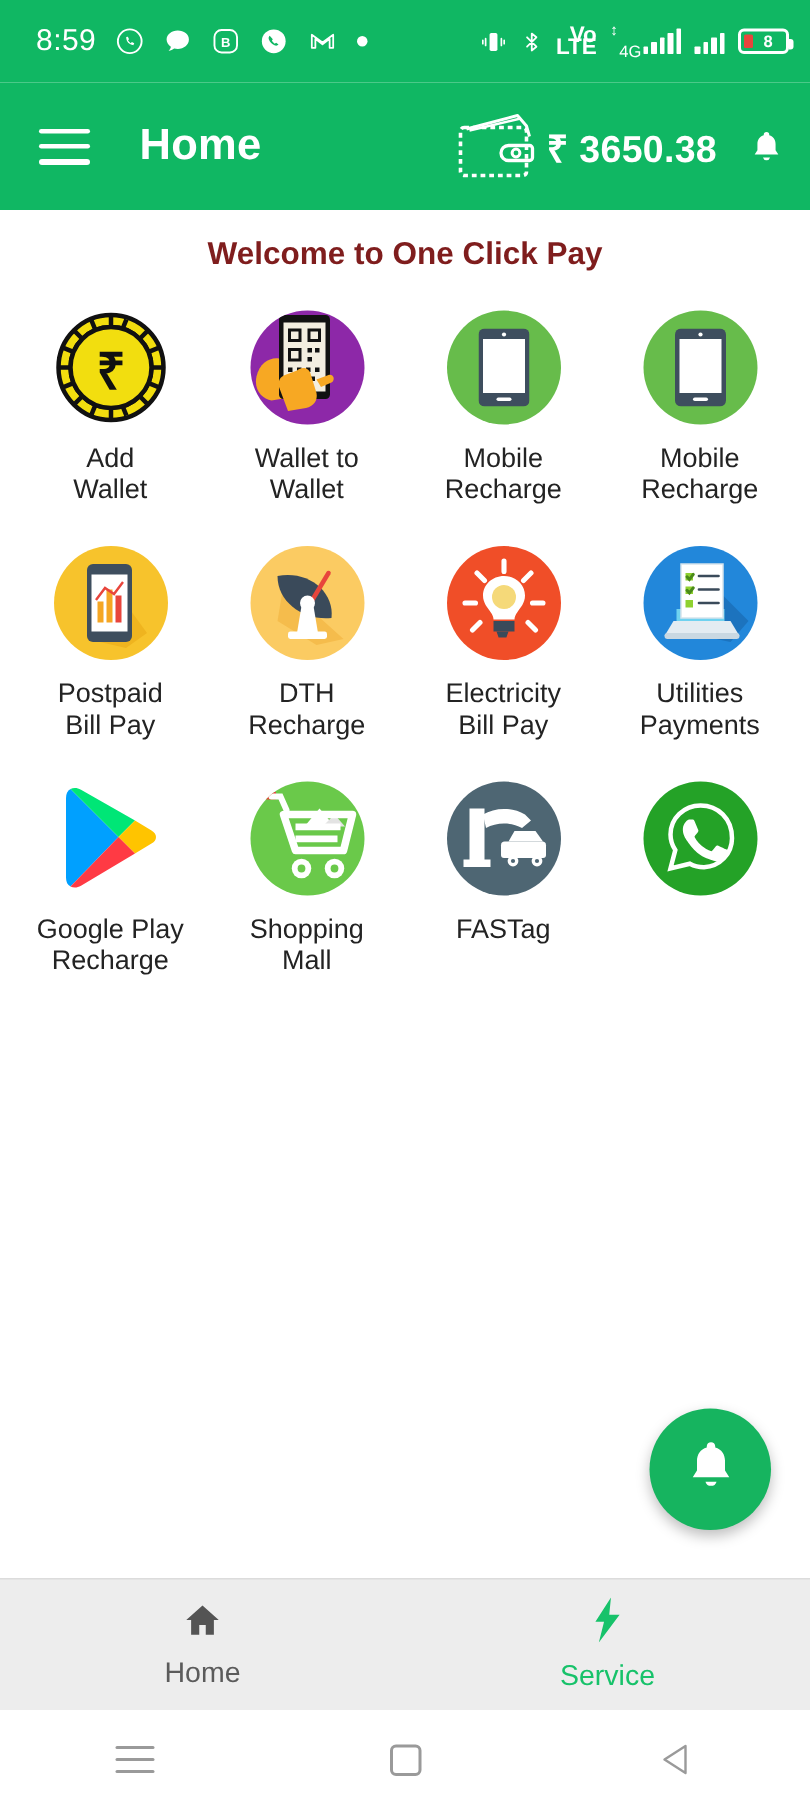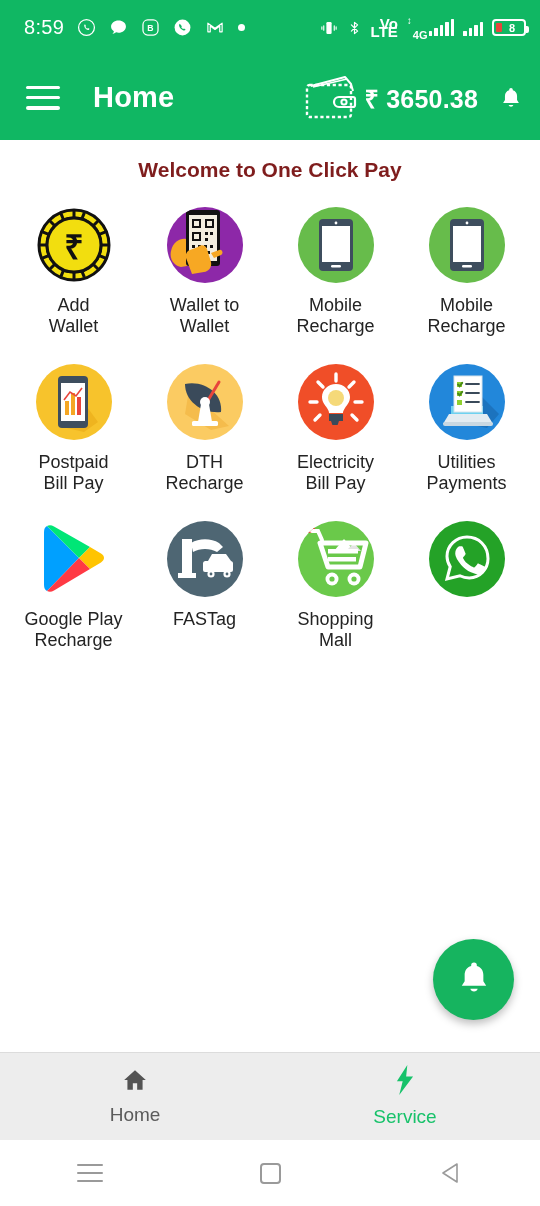--- a/index.html
+++ b/index.html
@@ -132,21 +132,21 @@
           </svg>
       </span>
       <span class="sb-ico">
         <span class="sb-text">
           <span>Vo</span><br>
           <span>LTE</span>
         </span>
       </span>
       <span class="sb-ico" style="gap:1px;">
         <span style="font-size:10px;font-weight:700;line-height:9px;align-self:flex-start;margin-top:1px;">↕</span>
-        <span style="font-size:11px;font-weight:700;line-height:10px;align-self:flex-start;margin-top:15px;">4G</span>
+        <span style="font-size:11px;font-weight:400;line-height:10px;align-self:flex-start;margin-top:15px;">4G</span>
         <span class="bars">
             <i></i>
             <i></i>
             <i></i>
             <i></i>
             <i></i>
           </span>
       </span>
       <span class="sb-ico bars">
           <i></i>
@@ -381,20 +381,44 @@
           </svg>
         </div>
         <div class="tile-label">
           <span>Google Play</span><br>
           <span>Recharge</span>
         </div>
       </div>
 
       <div class="tile">
         <div class="tile-ico">
+          <div class="circ" style="background:#6AC94A;">
+            <svg width="76" height="76" viewBox="0 0 76 76">
+              <rect x="9" y="7" width="8" height="5" fill="#E8453C"></rect>
+              <path d="M14 10 h6 l4 9" fill="none" stroke="#fff" stroke-width="4" stroke-linecap="round"></path>
+              <path d="M36 30 L46 18 L56 30z" fill="#fff"></path>
+              <path d="M48 30 L56 22 L63 30z" fill="#E3E3E3"></path>
+              <path d="M22 22 h46 l-6 24 H30z" fill="none" stroke="#fff" stroke-width="5" stroke-linejoin="round"></path>
+              <rect x="30" y="28" width="30" height="4.5" fill="#fff"></rect>
+              <rect x="30" y="36" width="28" height="4.5" fill="#fff"></rect>
+              <circle cx="34" cy="58" r="6.5" fill="#fff"></circle>
+                <circle cx="34" cy="58" r="2.6" fill="#6AC94A"></circle>
+              <circle cx="56" cy="58" r="6.5" fill="#fff"></circle>
+                <circle cx="56" cy="58" r="2.6" fill="#6AC94A"></circle>
+            </svg>
+          </div>
+        </div>
+        <div class="tile-label">
+          <span>Shopping</span><br>
+          <span>Mall</span>
+        </div>
+      </div>
+
+      <div class="tile">
+        <div class="tile-ico">
           <div class="circ" style="background:#4E6673;">
             <svg width="76" height="76" viewBox="0 0 76 76">
               <rect x="15" y="18" width="10" height="38" fill="#fff"></rect>
               <rect x="11" y="52" width="18" height="5" fill="#fff"></rect>
               <path d="M24 22 C32 17 44 17 52 22 L56 26 L50 31 C43 27 33 27 26 31z" fill="#fff"></path>
               <rect x="36" y="40" width="30" height="9" rx="2.5" fill="#fff"></rect>
               <path d="M41 40 l4-7 h14 l5 7z" fill="#fff"></path>
               <rect x="36" y="47" width="30" height="4" fill="#4E6673"></rect>
               <rect x="36" y="44" width="30" height="7" rx="2" fill="#fff"></rect>
               <circle cx="44" cy="53" r="3.6" fill="#fff"></circle>
@@ -404,44 +428,20 @@
             </svg>
           </div>
         </div>
         <div class="tile-label">
           <span>FASTag</span>
         </div>
       </div>
 
       <div class="tile">
         <div class="tile-ico">
-          <div class="circ" style="background:#6AC94A;">
-            <svg width="76" height="76" viewBox="0 0 76 76">
-              <rect x="9" y="7" width="8" height="5" fill="#E8453C"></rect>
-              <path d="M14 10 h6 l4 9" fill="none" stroke="#fff" stroke-width="4" stroke-linecap="round"></path>
-              <path d="M36 30 L46 18 L56 30z" fill="#fff"></path>
-              <path d="M48 30 L56 22 L63 30z" fill="#E3E3E3"></path>
-              <path d="M22 22 h46 l-6 24 H30z" fill="none" stroke="#fff" stroke-width="5" stroke-linejoin="round"></path>
-              <rect x="30" y="28" width="30" height="4.5" fill="#fff"></rect>
-              <rect x="30" y="36" width="28" height="4.5" fill="#fff"></rect>
-              <circle cx="34" cy="58" r="6.5" fill="#fff"></circle>
-                <circle cx="34" cy="58" r="2.6" fill="#6AC94A"></circle>
-              <circle cx="56" cy="58" r="6.5" fill="#fff"></circle>
-                <circle cx="56" cy="58" r="2.6" fill="#6AC94A"></circle>
-            </svg>
-          </div>
-        </div>
-        <div class="tile-label">
-          <span>Shopping</span><br>
-          <span>Mall</span>
-        </div>
-      </div>
-
-      <div class="tile">
-        <div class="tile-ico">
           <div class="circ" style="background:#24A227;">
             <svg width="56" height="56" viewBox="0 0 56 56">
               <path d="M28 6c-11 0-20 8.6-20 19.3 0 3.8 1.2 7.4 3.2 10.4L8 48l12.9-3.2c2.8 1.5 6 2.3 9.4 2.3h.1c10.5-.5 18.6-8.9 18.6-19.3C49 14.6 39.6 6 28 6z" fill="none" stroke="#fff" stroke-width="3"></path>
               <path d="M21.5 17.5c-.6 0-1.5.2-2.3 1-.8.9-3 2.9-3 7.1s3.1 8.2 3.5 8.8c.4.6 6 9.6 14.8 13.1 7.3 2.9 8.8 2.3 10.4 2.2 1.6-.2 5.1-2.1 5.8-4.1.7-2 .7-3.8.5-4.1-.2-.3-.8-.5-1.6-.9-.9-.4-5.1-2.5-5.9-2.8-.8-.3-1.4-.4-1.9.4-.6.9-2.2 2.8-2.7 3.4-.5.6-1 .7-1.8.2-.9-.4-3.7-1.4-7-4.3-2.6-2.3-4.3-5.1-4.8-6-.5-.9 0-1.3.4-1.8.4-.4.9-1 1.3-1.5.4-.5.6-.9.9-1.5.3-.6.1-1.1-.1-1.5-.2-.4-1.9-4.7-2.7-6.4-.7-1.6-1.4-1.4-1.9-1.4z" fill="#fff" transform="translate(-2,-4) scale(0.86) translate(5,5)"></path>
             </svg>
           </div>
         </div>
       </div>
 
     </div>

